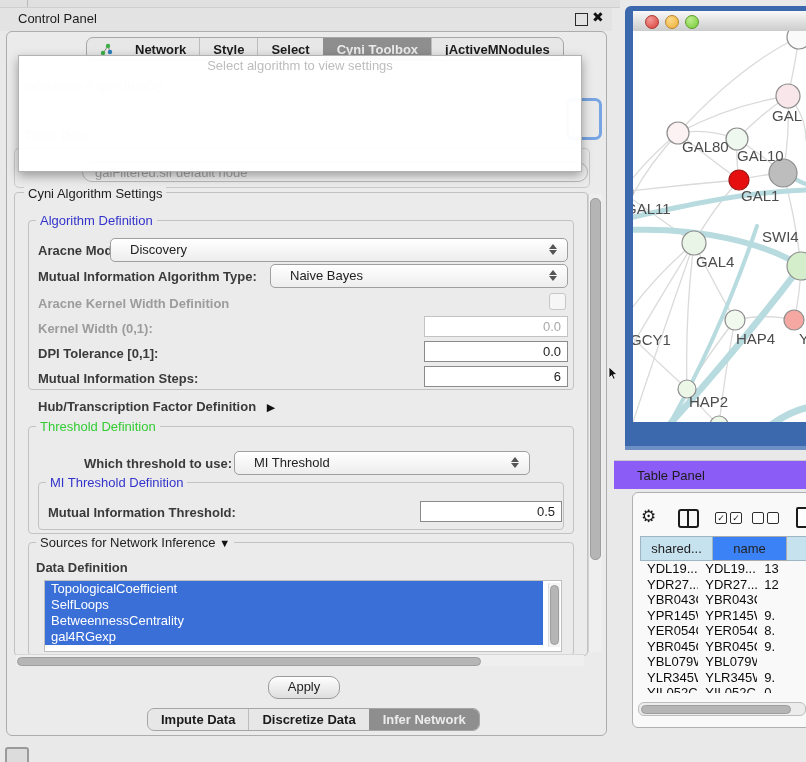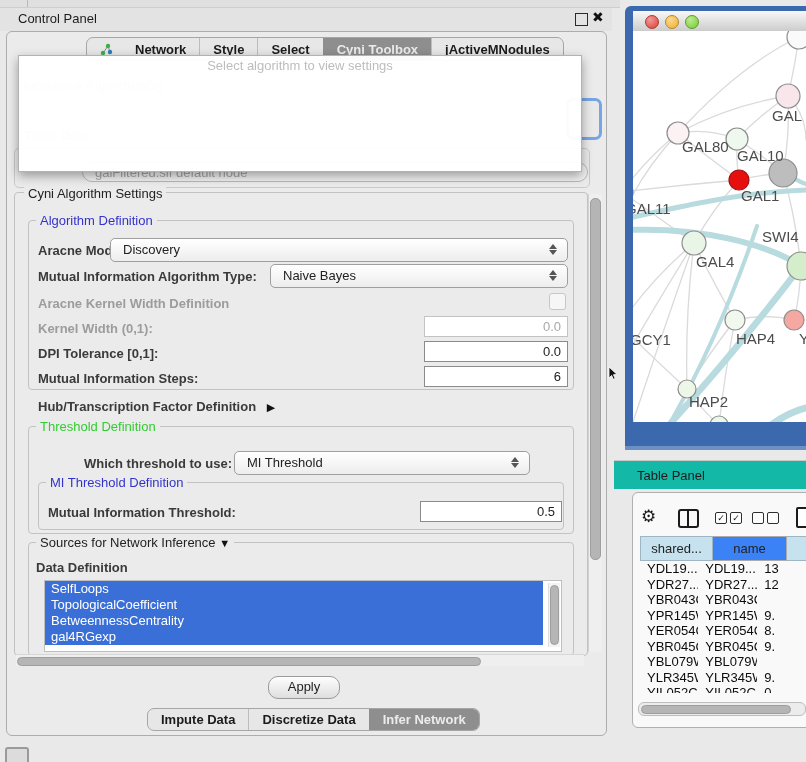--- a/index.html
+++ b/index.html
@@ -41,21 +41,21 @@
   
   .group{border:1px solid #c2c2c2;border-radius:4px;z-index:2;}
   .legend{position:absolute;font-size:13px;background:#ebebeb;padding:0 4px;z-index:3;white-space:nowrap;}
   .legend.blue{color:#3333cc;}
   .legend.green{color:#33cc33;}
 
   .flabel{position:absolute;font-size:13px;font-weight:700;color:#3a3a3a;z-index:3;white-space:nowrap;}
   .flabel.dis{color:#9c9c9c;}
 
   .combo{position:absolute;height:24px;background:linear-gradient(#ffffff,#ededed);border:1px solid #9f9f9f;border-radius:5px;
-         box-sizing:border-box;font-size:13px;line-height:22px;padding-left:12px;z-index:3;}
+         box-sizing:border-box;font-size:13px;line-height:22px;padding-left:19px;z-index:3;}
   .spin{position:absolute;right:9px;top:4px;width:9px;}
   .spin i{display:block;width:0;height:0;border-left:4px solid transparent;border-right:4px solid transparent;margin:1px 0;}
   .spin .up{border-bottom:5px solid #555;}
   .spin .dn{border-top:5px solid #555;}
 
   .tfield{position:absolute;height:21px;background:#fff;border:1px solid #8b8b8b;box-sizing:border-box;font-size:13px;
           line-height:19px;text-align:right;padding-right:6px;z-index:3;}
   .tfield.dis{border-color:#c3c3c3;color:#a8a8a8;}
   .cbox{position:absolute;width:15px;height:15px;border:1px solid #c6c6c6;border-radius:3px;background:#f6f6f6;z-index:3;}
 
@@ -81,21 +81,21 @@
   .btab.sel{background:#8e8e8e;color:#ececec;border-left-color:#8e8e8e;}
 
   
   .net-frame{left:625px;top:6px;width:181px;height:444px;background:#3c68ae;border-top-left-radius:6px;z-index:1;}
   .net-frame-hl{left:625px;top:446px;width:181px;height:4px;background:#6c8fc4;z-index:2;}
   .net-titlebar{left:633px;top:11px;width:173px;height:20px;background:linear-gradient(#f8f8f8,#cccccc);border-bottom:1px solid #9a9a9a;z-index:2;}
   .light{position:absolute;top:4px;width:12px;height:12px;border-radius:50%;}
   .net-canvas{left:633px;top:31px;width:173px;height:391px;background:#ffffff;z-index:2;}
 
   
-  .tp-band{left:614px;top:460px;width:192px;height:28px;background:#14b8a6;border-top:1px solid #c9c9c9;z-index:1;}
+  .tp-band{left:614px;top:460px;width:192px;height:28px;background:#8b5cf6;border-top:1px solid #c9c9c9;z-index:1;}
   .tp-title{position:absolute;left:23px;top:7px;font-size:13px;color:#1c1c1c;}
   .tp-box{left:632px;top:492px;width:180px;height:234px;background:#f9f9f9;border:1px solid #b0b0b0;border-radius:6px;z-index:1;}
   .gear{left:641px;top:506px;font-size:17px;color:#1a1a1a;z-index:3;}
   .colsplit{left:678px;top:509px;width:17px;height:15px;border:2px solid #1b1b1b;border-radius:3px;z-index:3;}
   .colsplit i{position:absolute;left:7px;top:0;width:2px;height:15px;background:#1b1b1b;}
   .cbpair{z-index:3;display:flex;gap:3px;}
   .mcb{width:10px;height:10px;border:1.5px solid #2e2e2e;border-radius:2px;font-size:9px;line-height:10px;text-align:center;color:#1a1a1a;background:#fdfdfd;}
   .doc-ic{left:796px;top:507px;width:14px;height:17px;border:2px solid #1b1b1b;border-radius:2px;background:#fff;z-index:3;}
 
   .tbl-head{left:640px;top:536px;display:flex;height:25px;z-index:3;}
@@ -230,22 +230,22 @@
 
   <div class="abs group" style="left:28px;top:542px;width:544px;height:112px;"></div>
   <div class="legend" style="left:36px;top:535px;">
     <span>Sources for Network Inference</span>
     <span class="arrow-ic">▼</span>
   </div>
   <div class="flabel" style="left:36px;top:560px;">Data Definition</div>
 
   <div class="abs attr-list">
     <div>
+        <div class="attr-item sel">TopologicalCoefficient</div>
         <div class="attr-item sel">SelfLoops</div>
-        <div class="attr-item sel">TopologicalCoefficient</div>
         <div class="attr-item sel">BetweennessCentrality</div>
         <div class="attr-item sel">gal4RGexp</div>
       </div>
     <div class="attr-vscroll">
       <div class="thumb" style="left:1px;top:2px;width:7px;height:58px;"></div>
     </div>
   </div>
 
   <div class="abs apply-btn">Apply</div>
   <div class="abs btabs">

